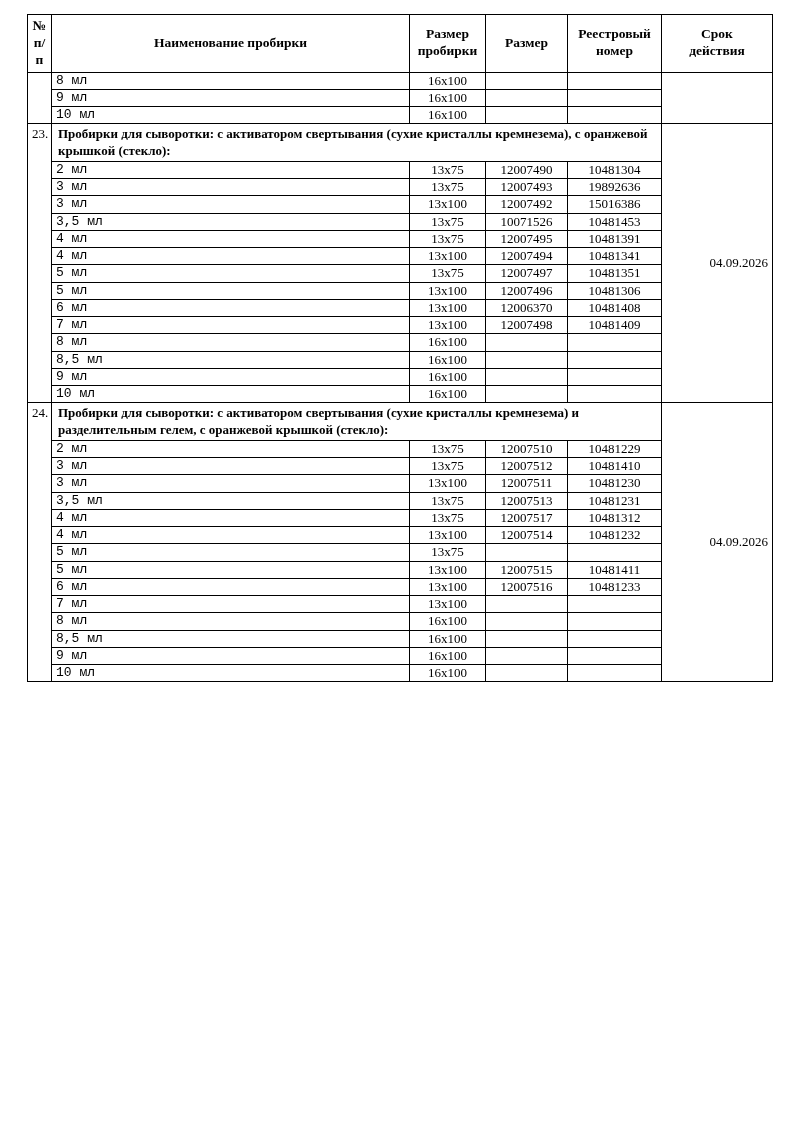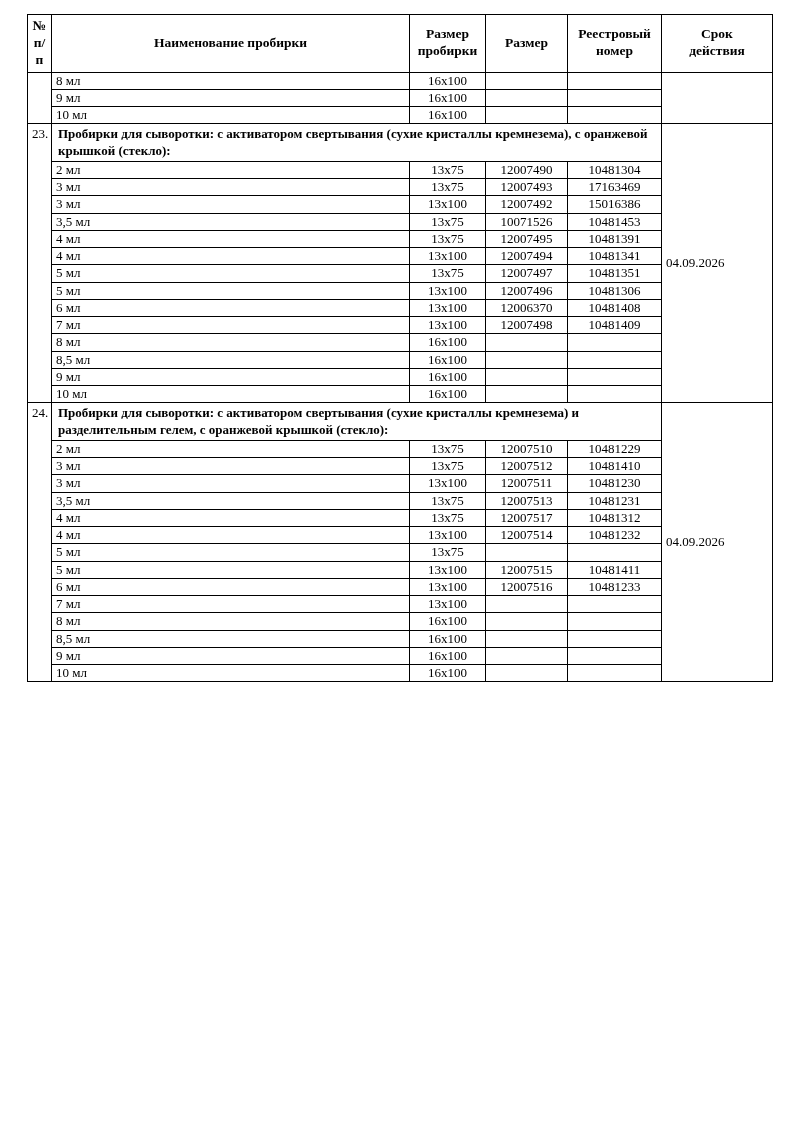--- a/index.html
+++ b/index.html
@@ -33,36 +33,36 @@
   .doc-table th {
     font-weight: bold;
     text-align: center;
     white-space: pre-line;
     font-size: 13.5px;
     padding: 3px 2px;
     height: 38px;
     vertical-align: middle;
   }
   td.row-cell { height: 17px; }
-  td.name-cell { text-align: left; }
+  td.name-cell { text-align: left; font-family: Liberation Mono, monospace; }
   td.center-cell { text-align: center; }
   td.section-title-cell {
     font-weight: bold;
     text-align: left;
     padding: 2px 6px;
     height: 34px;
     vertical-align: middle;
   }
   td.num-cell {
     text-align: right;
     vertical-align: top;
     padding-top: 2px;
   }
   td.validity-cell {
-    text-align: left;
+    text-align: right;
     vertical-align: middle;
   }
 </style>
 </head>
 <body>
 
 <div class="page">
   <table class="doc-table">
     <colgroup>
         <col style="width: 24px;">
@@ -115,21 +115,21 @@
         <tr>
           <td class="row-cell name-cell">2 мл</td>
           <td class="row-cell center-cell">13x75</td>
           <td class="row-cell center-cell">12007490</td>
           <td class="row-cell center-cell">10481304</td>
         </tr>
         <tr>
           <td class="row-cell name-cell">3 мл</td>
           <td class="row-cell center-cell">13x75</td>
           <td class="row-cell center-cell">12007493</td>
-          <td class="row-cell center-cell">17163469</td>
+          <td class="row-cell center-cell">19892636</td>
         </tr>
         <tr>
           <td class="row-cell name-cell">3 мл</td>
           <td class="row-cell center-cell">13x100</td>
           <td class="row-cell center-cell">12007492</td>
           <td class="row-cell center-cell">15016386</td>
         </tr>
         <tr>
           <td class="row-cell name-cell">3,5 мл</td>
           <td class="row-cell center-cell">13x75</td>

